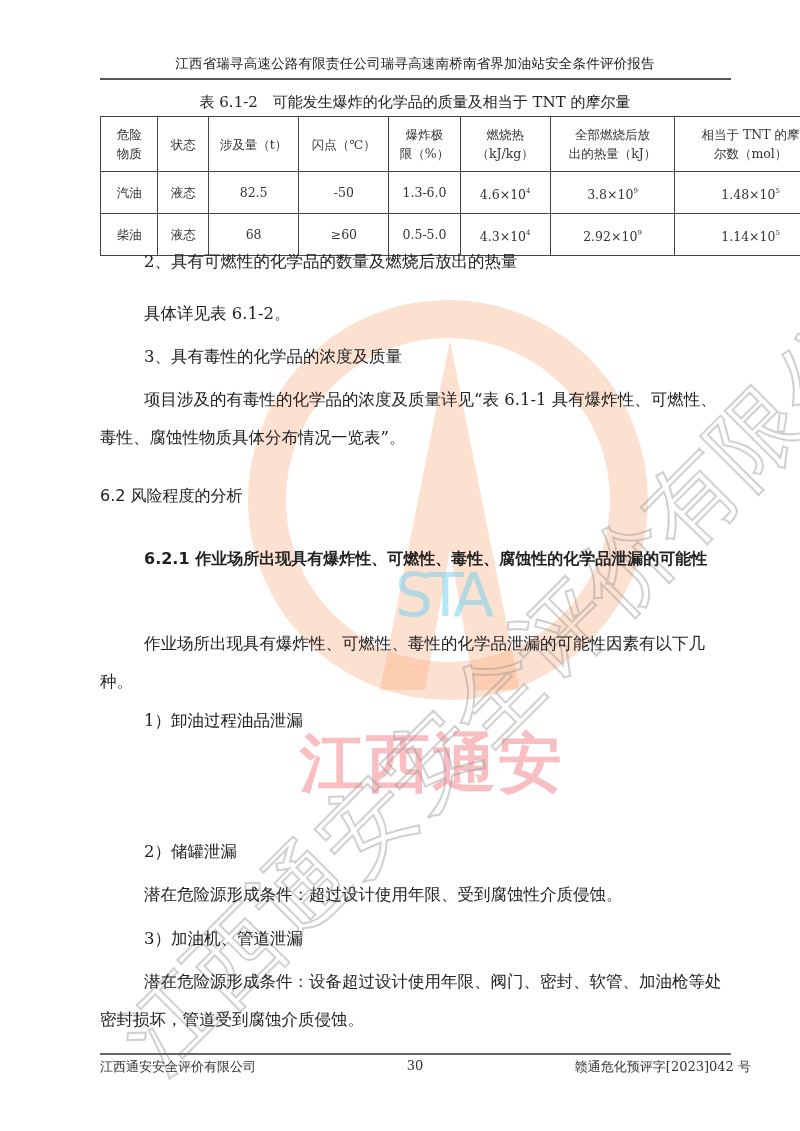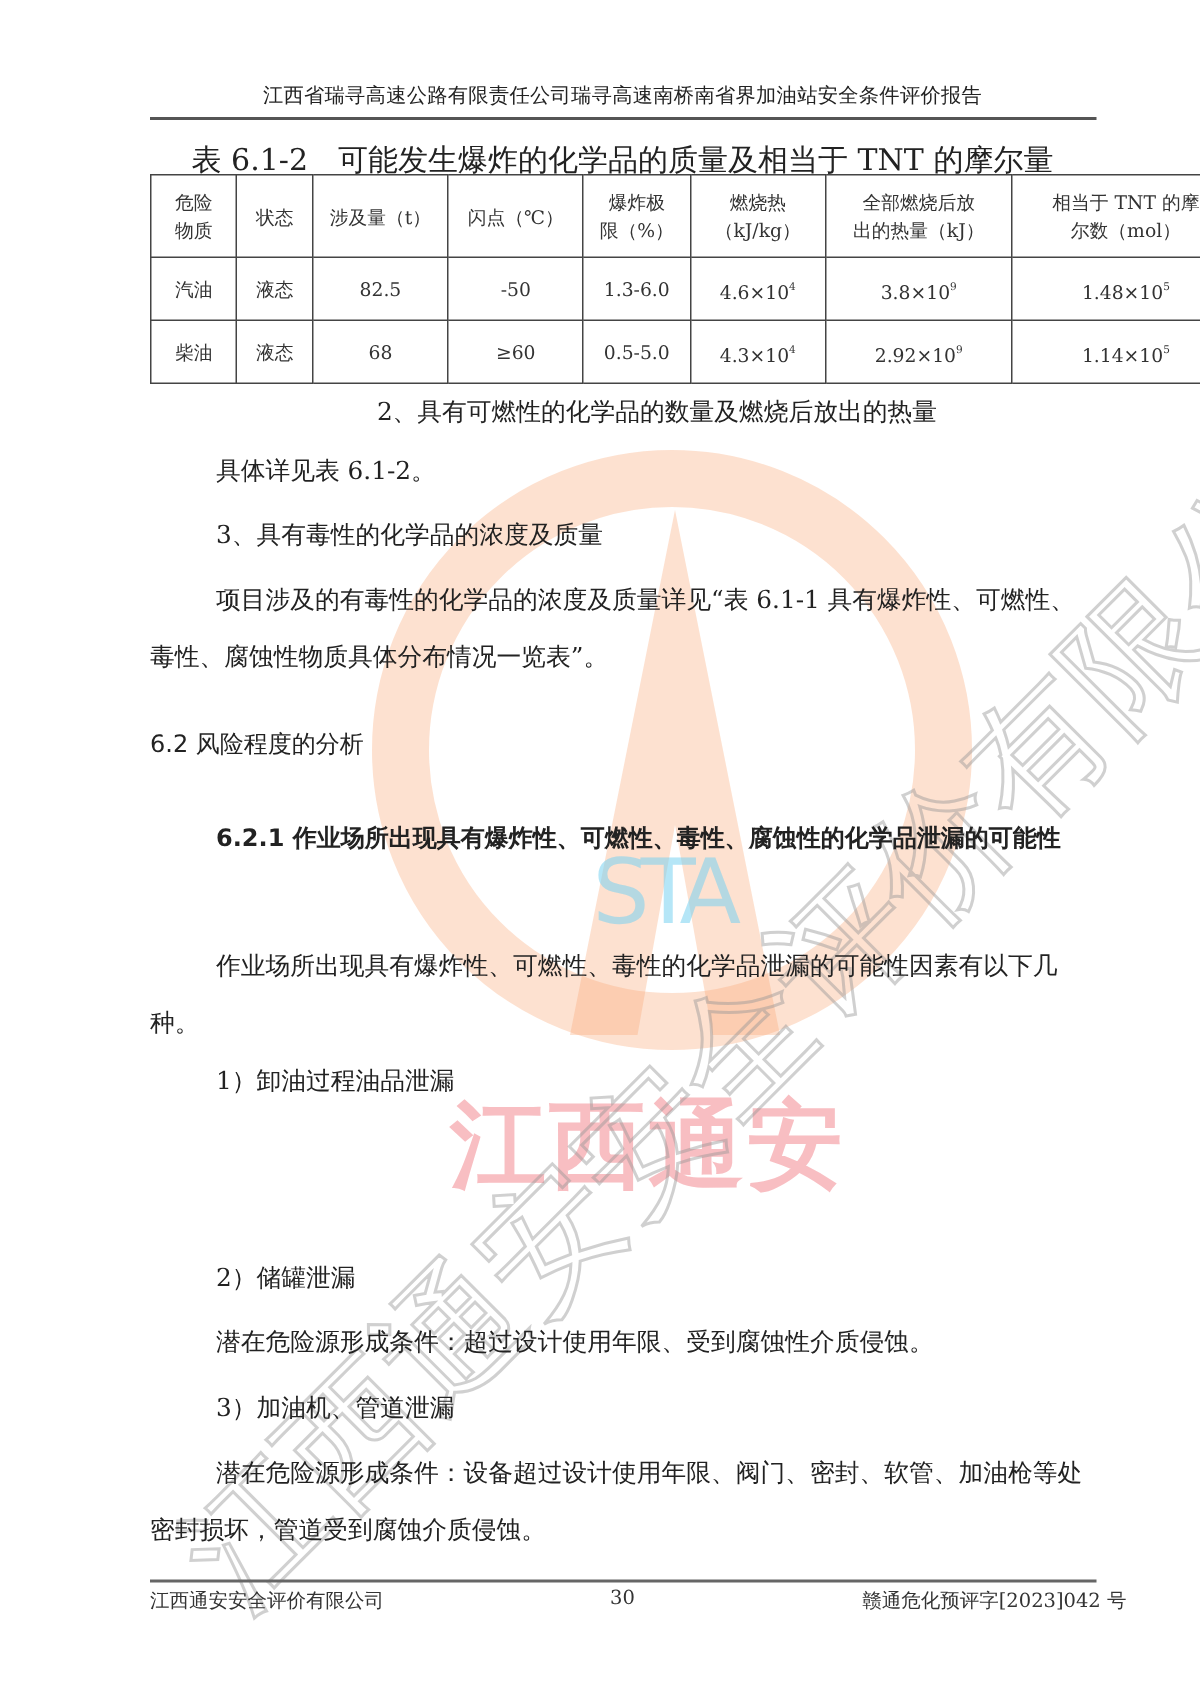--- a/index.html
+++ b/index.html
@@ -5,21 +5,21 @@
   html, body { margin: 0; padding: 0; background: #ffffff; }
   body { width: 800px; height: 1131px; position: relative; overflow: hidden;
          font-family: "DejaVu Serif", "Liberation Serif", serif; color: #1a1a1a; }
   .page { position: absolute; left: 0; top: 0; width: 800px; height: 1131px; }
 
   .header-text { position: absolute; left: 100px; width: 630px; top: 55px; text-align: center;
                  font-size: 13.5px; letter-spacing: 0.2px; color: #222; }
   .header-rule { position: absolute; left: 100px; width: 631px; top: 78px; height: 1.5px; background: #555; }
 
   .table-caption { position: absolute; left: 100px; width: 630px; top: 93px; text-align: center;
-                   font-size: 20px; color: #222; }
+                   font-size: 15px; color: #222; }
 
   table.data { position: absolute; left: 100px; top: 116px; width: 727px; border-collapse: collapse;
                font-size: 12.5px; color: #333; table-layout: fixed; }
   table.data td, table.data th { border: 1.2px solid #444; text-align: center; vertical-align: middle;
                                  font-weight: normal; padding: 2px 2px; line-height: 19px; }
   table.data thead th { height: 50px; }
   table.data tbody td { height: 37px; }
   sup { font-size: 7px; vertical-align: 6px; }
 
   .para { position: absolute; left: 100px; width: 632px; font-size: 16.5px; line-height: 18px; color: #222; }
@@ -108,21 +108,21 @@
           <td>68</td>
           <td>≥60</td>
           <td>0.5-5.0</td>
           <td><span>4.3×10</span><sup>4</sup></td>
           <td><span>2.92×10</span><sup>9</sup></td>
           <td><span>1.14×10</span><sup>5</sup></td>
         </tr>
       </tbody>
     </table>
 
-    <div class="para indent" style="top:266px;text-align:center;">2、具有可燃性的化学品的数量及燃烧后放出的热量</div>
+    <div class="para indent" style="top:253px;">2、具有可燃性的化学品的数量及燃烧后放出的热量</div>
     <div class="para indent" style="top:305px;">具体详见表 6.1-2。</div>
     <div class="para indent" style="top:348px;">3、具有毒性的化学品的浓度及质量</div>
     <div class="para indent line2" style="top:381px;">项目涉及的有毒性的化学品的浓度及质量详见“表 6.1-1 具有爆炸性、可燃性、毒性、腐蚀性物质具体分布情况一览表”。</div>
 
     <div class="para h2" style="top:487px;">6.2 风险程度的分析</div>
 
     <div class="para indent h3" style="top:540px;">6.2.1 作业场所出现具有爆炸性、可燃性、毒性、腐蚀性的化学品泄漏的可能性</div>
 
     <div class="para indent line2" style="top:625px;">作业场所出现具有爆炸性、可燃性、毒性的化学品泄漏的可能性因素有以下几种。</div>
 

